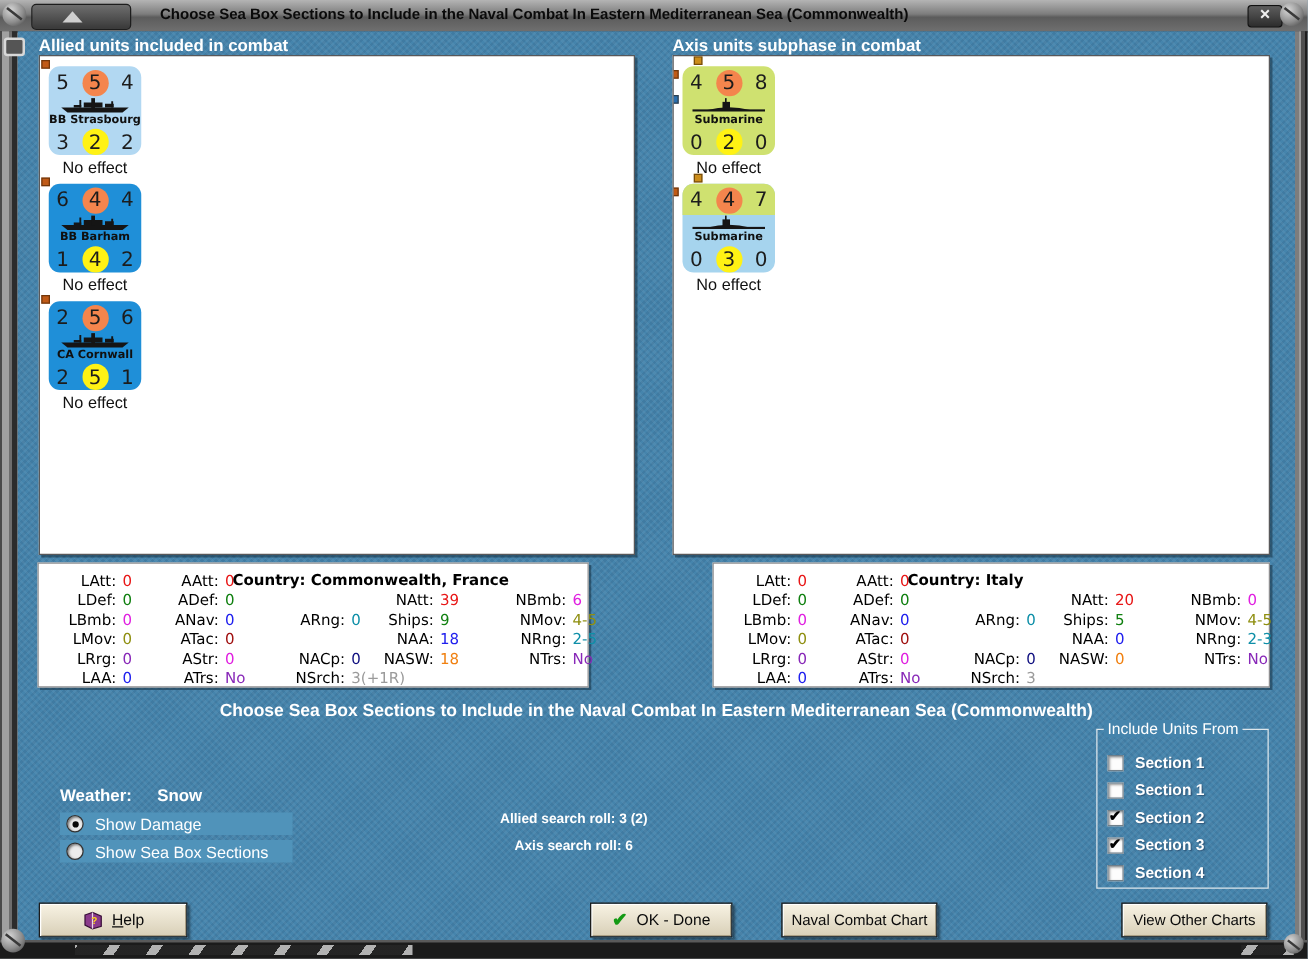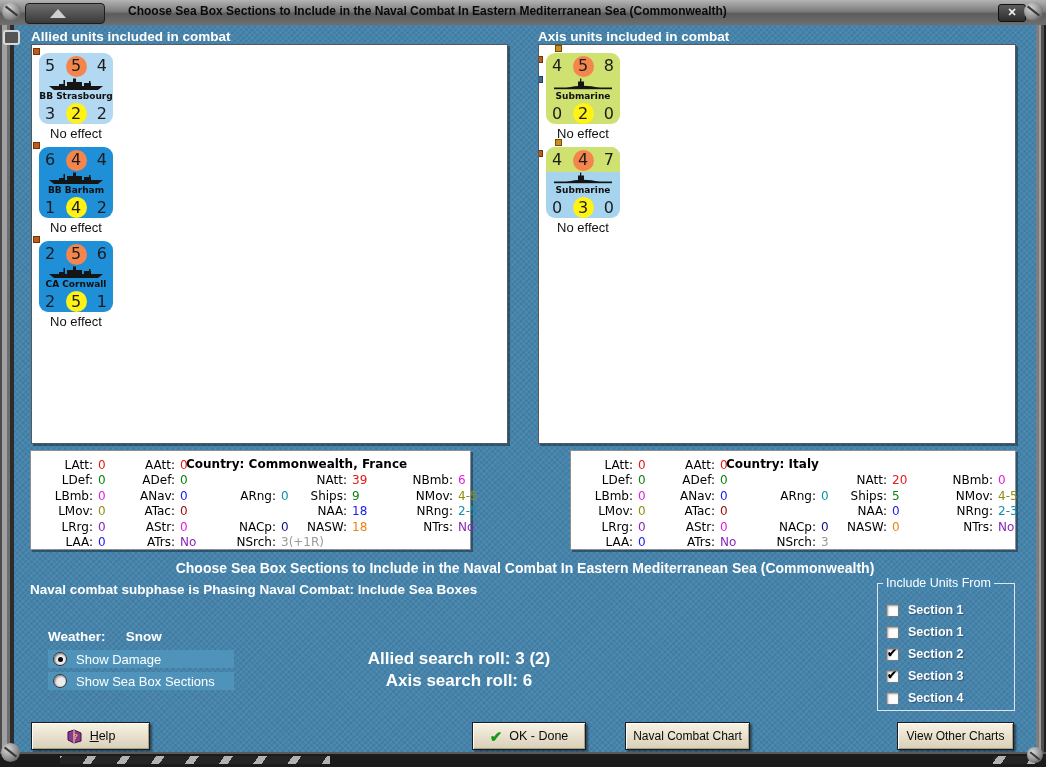--- a/index.html
+++ b/index.html
@@ -100,21 +100,21 @@
   .kv-sea{left:34px;top:584px;}
   .kv-weather{left:34px;top:604px;}
   .opts{position:absolute;left:34px;top:625px;text-align:right;}
   .opt-row{display:flex;align-items:center;height:18px;margin-bottom:4px;
     background:#5093ba;padding:0 16px 0 5px;width:max-content;min-width:165px;cursor:pointer;}
   .rad{width:12px;height:12px;border-radius:50%;background:#ececec;border:1px solid #333;
     box-shadow:inset 1px 1px 2px rgba(0,0,0,.5);margin-right:9px;display:flex;flex:none;}
   .rad .dot{width:5px;height:5px;border-radius:50%;background:#0a0a0a;margin:auto;}
   .opt-label{font-size:13px;color:#fff;}
   .rolls{position:absolute;left:300px;top:624px;width:290px;text-align:center;
-    font-size:17px;font-weight:bold;color:#fff;}
+    font-size:11px;font-weight:bold;color:#fff;}
   .roll-line{height:22px;white-space:nowrap;}
 
   
   .group{position:absolute;left:863px;top:558px;width:138px;height:128px;
     border:1px solid #dde6eb;box-sizing:border-box;}
   .group-label{position:absolute;left:5px;top:-8px;padding:0 3px;background:#4584ac;
     font-size:12.5px;color:#fff;white-space:nowrap;}
   .cb-list{position:absolute;left:8px;top:15px;}
   .cb-row{display:flex;align-items:center;height:22px;cursor:pointer;}
   .cb{width:13px;height:13px;background:#fdfdfd;border:1px solid #6f7f8a;box-sizing:border-box;
@@ -146,21 +146,21 @@
       <div class="tri"></div>
     </div>
     <div class="title">Choose Sea Box Sections to Include in the Naval Combat In Eastern Mediterranean Sea (Commonwealth)</div>
     <div class="closebtn">✕</div>
     <div class="screw tr"></div>
   </div>
 
   <div class="content">
 
     <div class="panel-header" style="left:17px;top:4px;">Allied units included in combat</div>
-    <div class="panel-header" style="left:524px;top:4px;">Axis units included in combat</div>
+    <div class="panel-header" style="left:524px;top:4px;">Axis units subphase in combat</div>
 
     <div class="white-panel p-allied">
         <div class="unit">
     <div class="counter" style="background: rgb(178, 216, 242);">
       <div class="crow top">
         <span class="num">5</span>
         <span class="num circ orange">5</span>
         <span class="num">4</span>
       </div>
       <div class="silwrap">
@@ -511,21 +511,20 @@
             <span class="sv" style="color: rgb(136, 40, 184);">No</span>
           </div>
           <div class="cell col-c">
             <span class="sl">NSrch:</span>
             <span class="sv" style="color: rgb(154, 154, 154);">3</span>
           </div>
         </div>
       </div>
 
     <div class="headline">Choose Sea Box Sections to Include in the Naval Combat In Eastern Mediterranean Sea (Commonwealth)</div>
-    <div class="subphase">Naval combat subphase is Phasing Naval Combat: Include Sea Boxes</div>
 
     <div class="kv kv-weather">
       <span class="kv-label">Weather:</span>
       <span>Snow</span>
     </div>
 
     <div class="opts">
         <div class="opt-row">
     <span class="rad">
             <span class="dot"></span>

